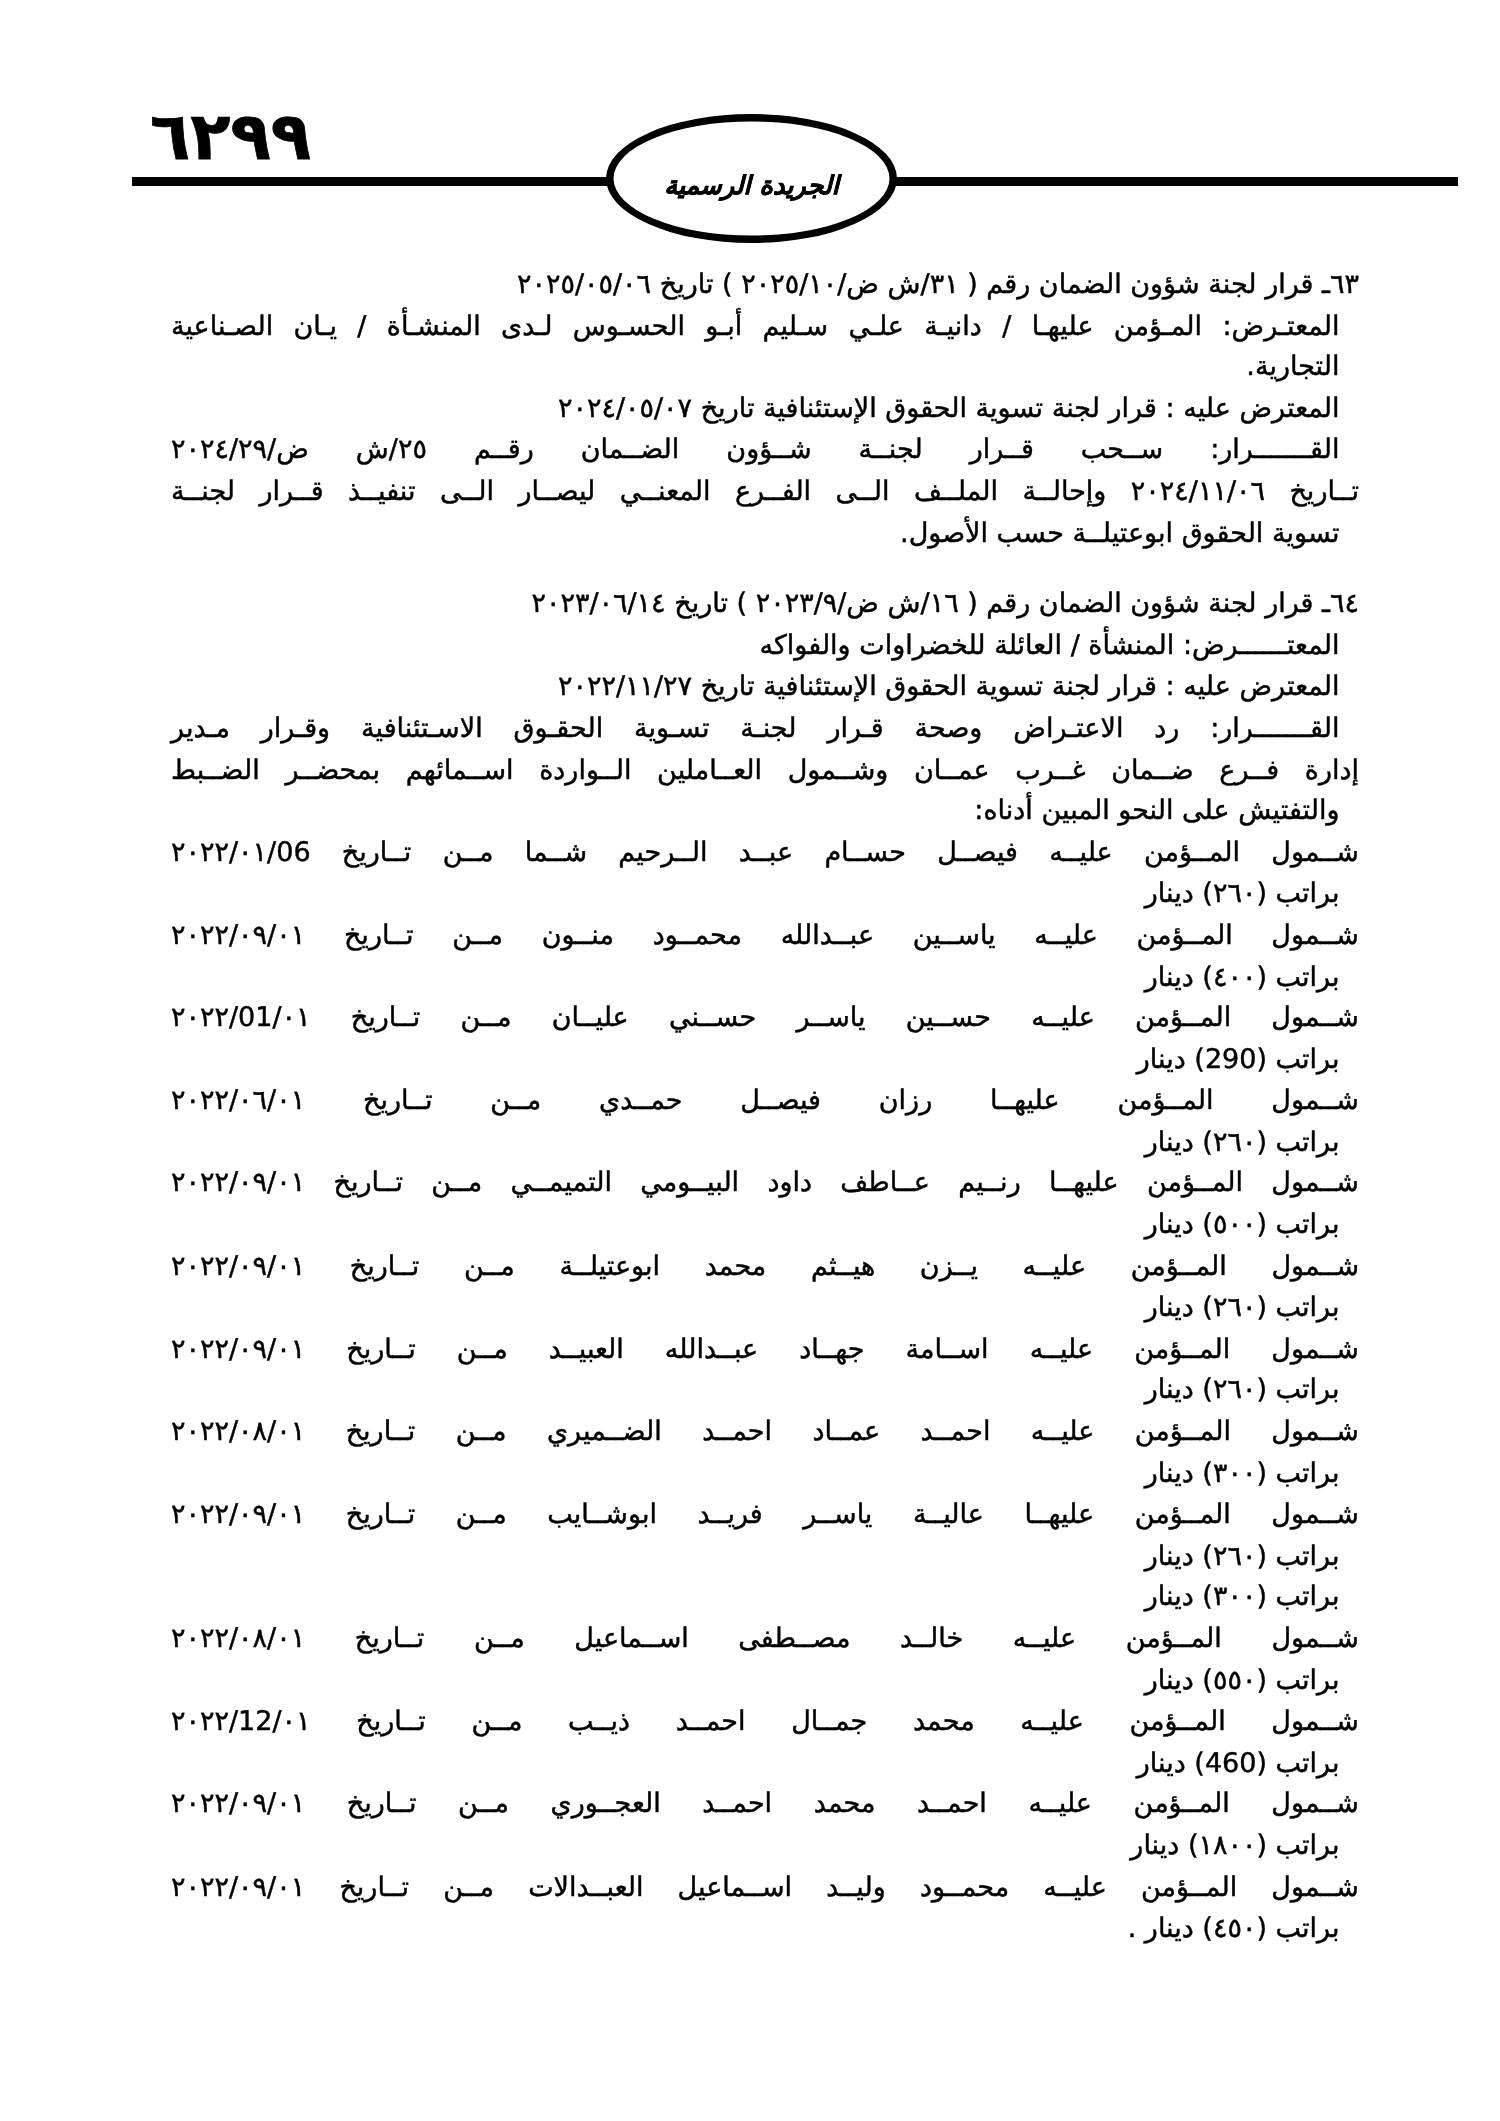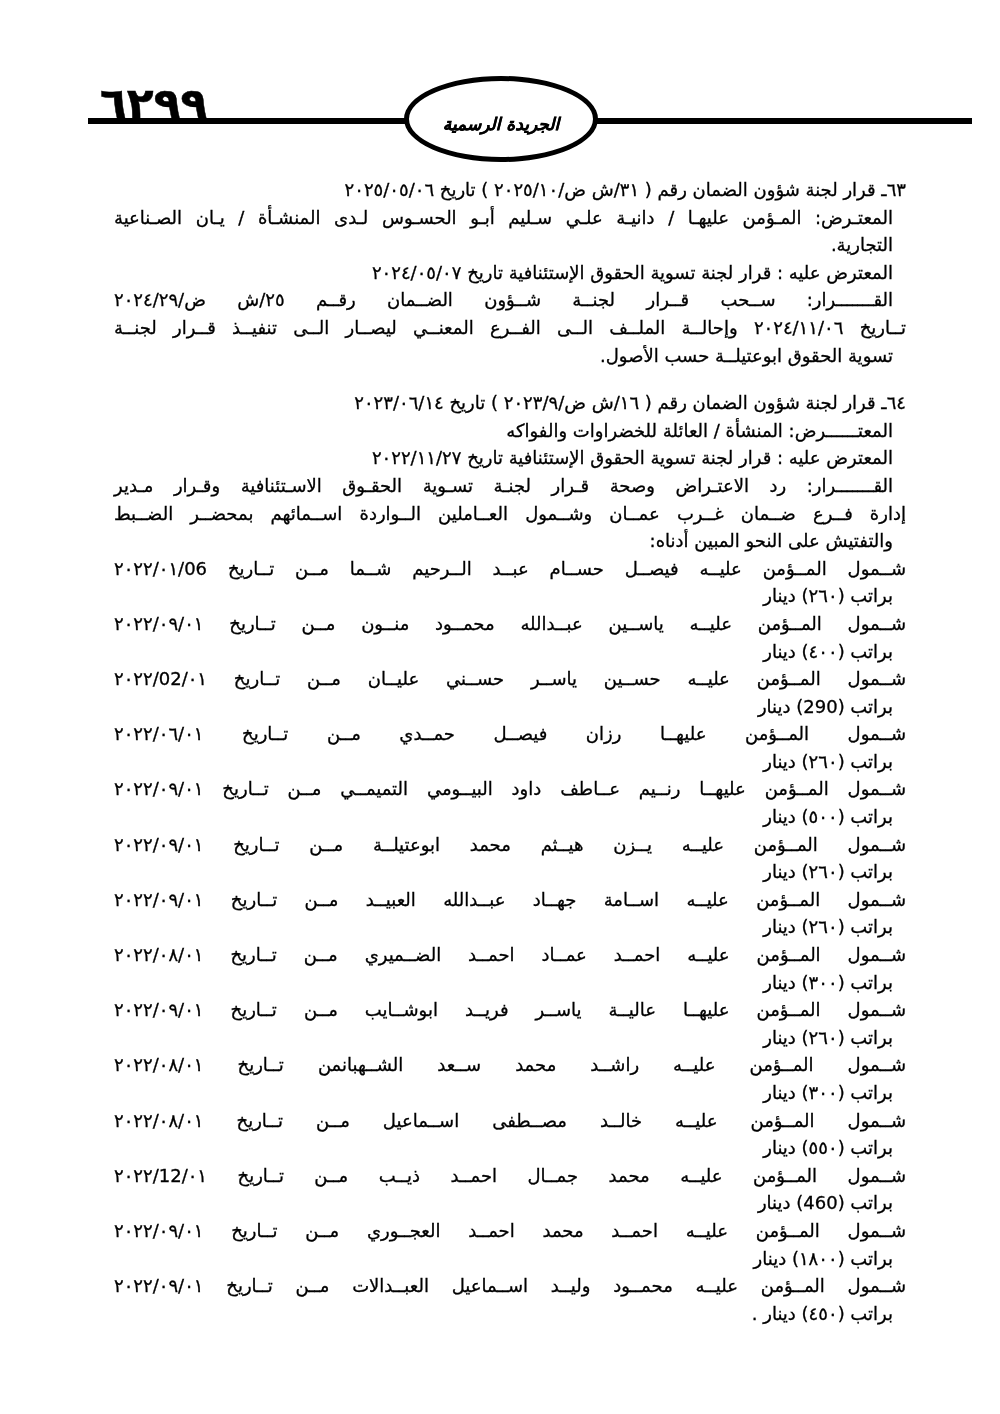--- a/index.html
+++ b/index.html
@@ -11,21 +11,21 @@
     position: relative;
     width: 1000px;
     height: 1414px;
     font-family: "DejaVu Sans", sans-serif;
     color: #000000;
     overflow: hidden;
   }
   
   .page-number {
     position: absolute;
-    top: 78px;
+    top: 66px;
     left: 100px;
     font-size: 44px;
     font-weight: bold;
     letter-spacing: 2px;
     direction: ltr;
     -webkit-text-stroke: 0.5px #000;
   }
   .header-rule {
     position: absolute;
     top: 118px;
@@ -111,35 +111,34 @@
       <div class="line heading">٦٤ـ قرار لجنة شؤون الضمان رقم ( ١٦/ش ض/٢٠٢٣/٩ ) تاريخ ٢٠٢٣/٠٦/١٤</div>
       <div class="line right-indent">المعتــــــرض: المنشأة / العائلة للخضراوات والفواكه</div>
       <div class="line right-indent">المعترض عليه : قرار لجنة تسوية الحقوق الإستئنافية تاريخ ٢٠٢٢/١١/٢٧</div>
       <div class="line justify-indent">القـــــــرار: رد الاعتـراض وصحة قـرار لجنـة تسـوية الحقـوق الاسـتئنافية وقـرار مـدير</div>
       <div class="line justify">إدارة فــرع ضــمان غــرب عمــان وشــمول العــاملين الــواردة اســمائهم بمحضــر الضــبط</div>
       <div class="line right-indent">والتفتيش على النحو المبين أدناه:</div>
       <div class="line justify">شــمول المــؤمن عليــه فيصــل حســام عبــد الــرحيم شــما مــن تــاريخ ٢٠٢٢/٠١/06</div>
       <div class="line right-indent">براتب (٢٦٠) دينار</div>
       <div class="line justify">شــمول المــؤمن عليــه ياســين عبــدالله محمــود منــون مــن تــاريخ ٢٠٢٢/٠٩/٠١</div>
       <div class="line right-indent">براتب (٤٠٠) دينار</div>
-      <div class="line justify">شــمول المــؤمن عليــه حســين ياســر حســني عليــان مــن تــاريخ ٢٠٢٢/02/٠١</div>
+      <div class="line justify">شــمول المــؤمن عليــه حســين ياســر حســني عليــان مــن تــاريخ ٢٠٢٢/01/٠١</div>
       <div class="line right-indent">براتب (290) دينار</div>
       <div class="line justify">شــمول المــؤمن عليهــا رزان فيصــل حمــدي مــن تــاريخ ٢٠٢٢/٠٦/٠١</div>
       <div class="line right-indent">براتب (٢٦٠) دينار</div>
       <div class="line justify">شــمول المــؤمن عليهــا رنــيم عــاطف داود البيــومي التميمــي مــن تــاريخ ٢٠٢٢/٠٩/٠١</div>
       <div class="line right-indent">براتب (٥٠٠) دينار</div>
       <div class="line justify">شــمول المــؤمن عليــه يــزن هيــثم محمد ابوعتيلــة مــن تــاريخ ٢٠٢٢/٠٩/٠١</div>
       <div class="line right-indent">براتب (٢٦٠) دينار</div>
       <div class="line justify">شــمول المــؤمن عليــه اســامة جهــاد عبــدالله العبيــد مــن تــاريخ ٢٠٢٢/٠٩/٠١</div>
       <div class="line right-indent">براتب (٢٦٠) دينار</div>
       <div class="line justify">شــمول المــؤمن عليــه احمــد عمــاد احمــد الضــميري مــن تــاريخ ٢٠٢٢/٠٨/٠١</div>
       <div class="line right-indent">براتب (٣٠٠) دينار</div>
       <div class="line justify">شــمول المــؤمن عليهــا عاليــة ياســر فريــد ابوشــايب مــن تــاريخ ٢٠٢٢/٠٩/٠١</div>
       <div class="line right-indent">براتب (٢٦٠) دينار</div>
-      <div class="line justify">شــمول المــؤمن عليــه راشــد محمد ســعد الشــهبانمن تــاريخ ٢٠٢٢/٠٨/٠١</div>
       <div class="line right-indent">براتب (٣٠٠) دينار</div>
       <div class="line justify">شــمول المــؤمن عليــه خالــد مصــطفى اســماعيل مــن تــاريخ ٢٠٢٢/٠٨/٠١</div>
       <div class="line right-indent">براتب (٥٥٠) دينار</div>
       <div class="line justify">شــمول المــؤمن عليــه محمد جمــال احمــد ذيــب مــن تــاريخ ٢٠٢٢/12/٠١</div>
       <div class="line right-indent">براتب (460) دينار</div>
       <div class="line justify">شــمول المــؤمن عليــه احمــد محمد احمــد العجــوري مــن تــاريخ ٢٠٢٢/٠٩/٠١</div>
       <div class="line right-indent">براتب (١٨٠٠) دينار</div>
       <div class="line justify">شــمول المــؤمن عليــه محمــود وليــد اســماعيل العبــدالات مــن تــاريخ ٢٠٢٢/٠٩/٠١</div>
       <div class="line right-indent">براتب (٤٥٠) دينار .</div>
     </div>

